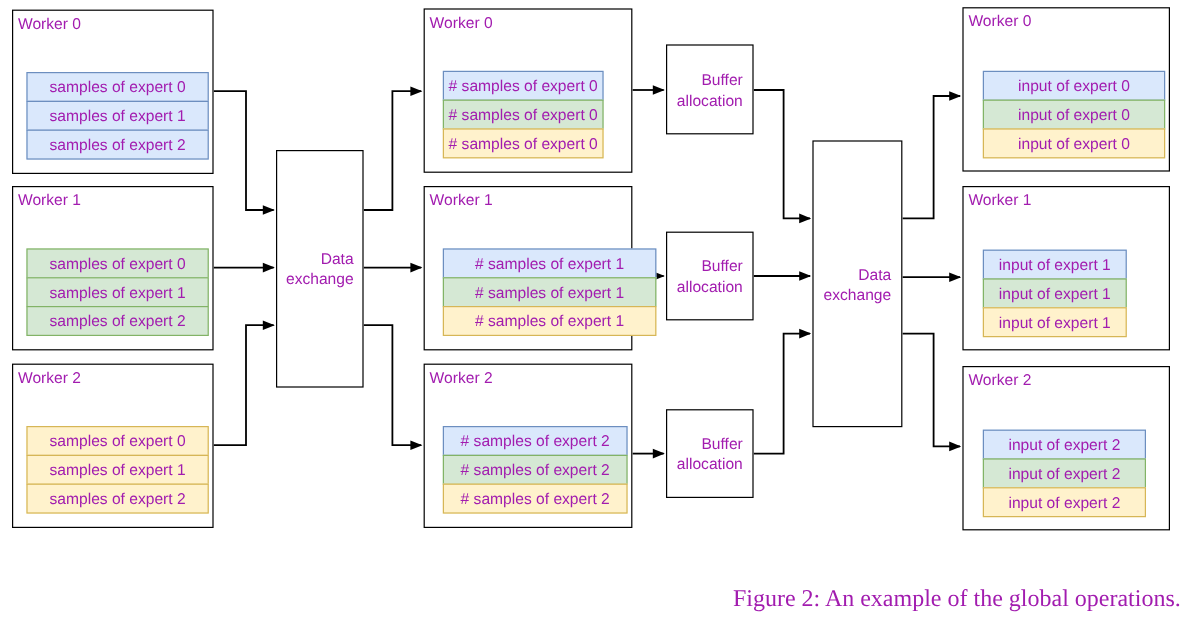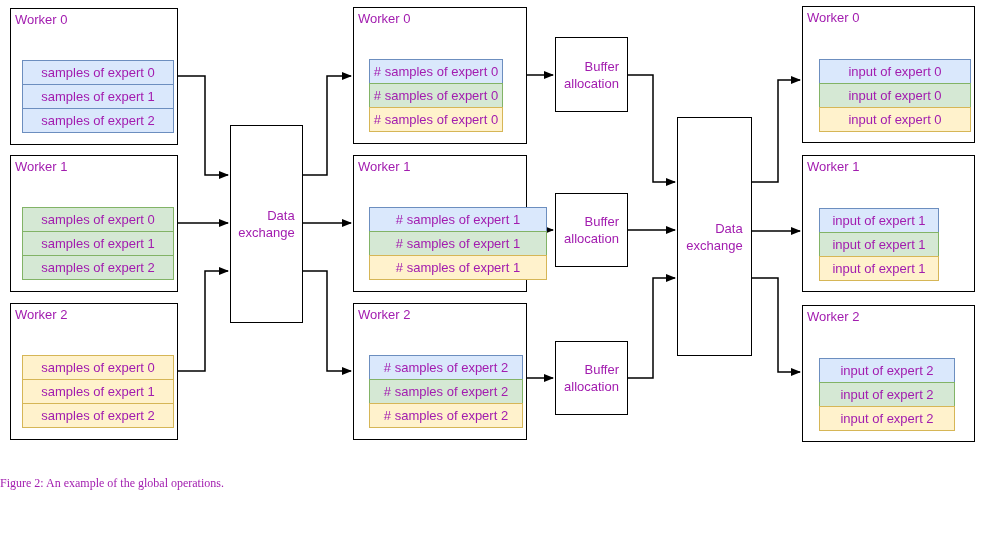--- a/index.html
+++ b/index.html
@@ -27,23 +27,23 @@
   .op {
     position:absolute; box-sizing:border-box;
     border:1px solid #000; background:#fff;
     display:flex; align-items:center; justify-content:center;
     text-align:right; font-size:13px; line-height:17px;
     white-space:pre-line;
   }
   svg.wires { position:absolute; left:0; top:0; width:984px; height:533px; }
   svg.wires path { fill:none; stroke:#000; stroke-width:1.5; }
   .caption {
-    position:absolute; top:476px; left:0; width:984px;
-    text-align:left; font-family:"Liberation Serif", serif;
-    font-size:12px;
+    position:absolute; top:488px; left:0; width:984px;
+    text-align:right; font-family:"Liberation Serif", serif;
+    font-size:20px;
   }
 </style>
 </head>
 <body>
 
 <div class="canvas">
 
   <svg class="wires" viewBox="0 0 984 533">
     <defs>
       <marker id="arrow" markerUnits="userSpaceOnUse" markerWidth="12" markerHeight="10" refX="10" refY="5" orient="auto">

